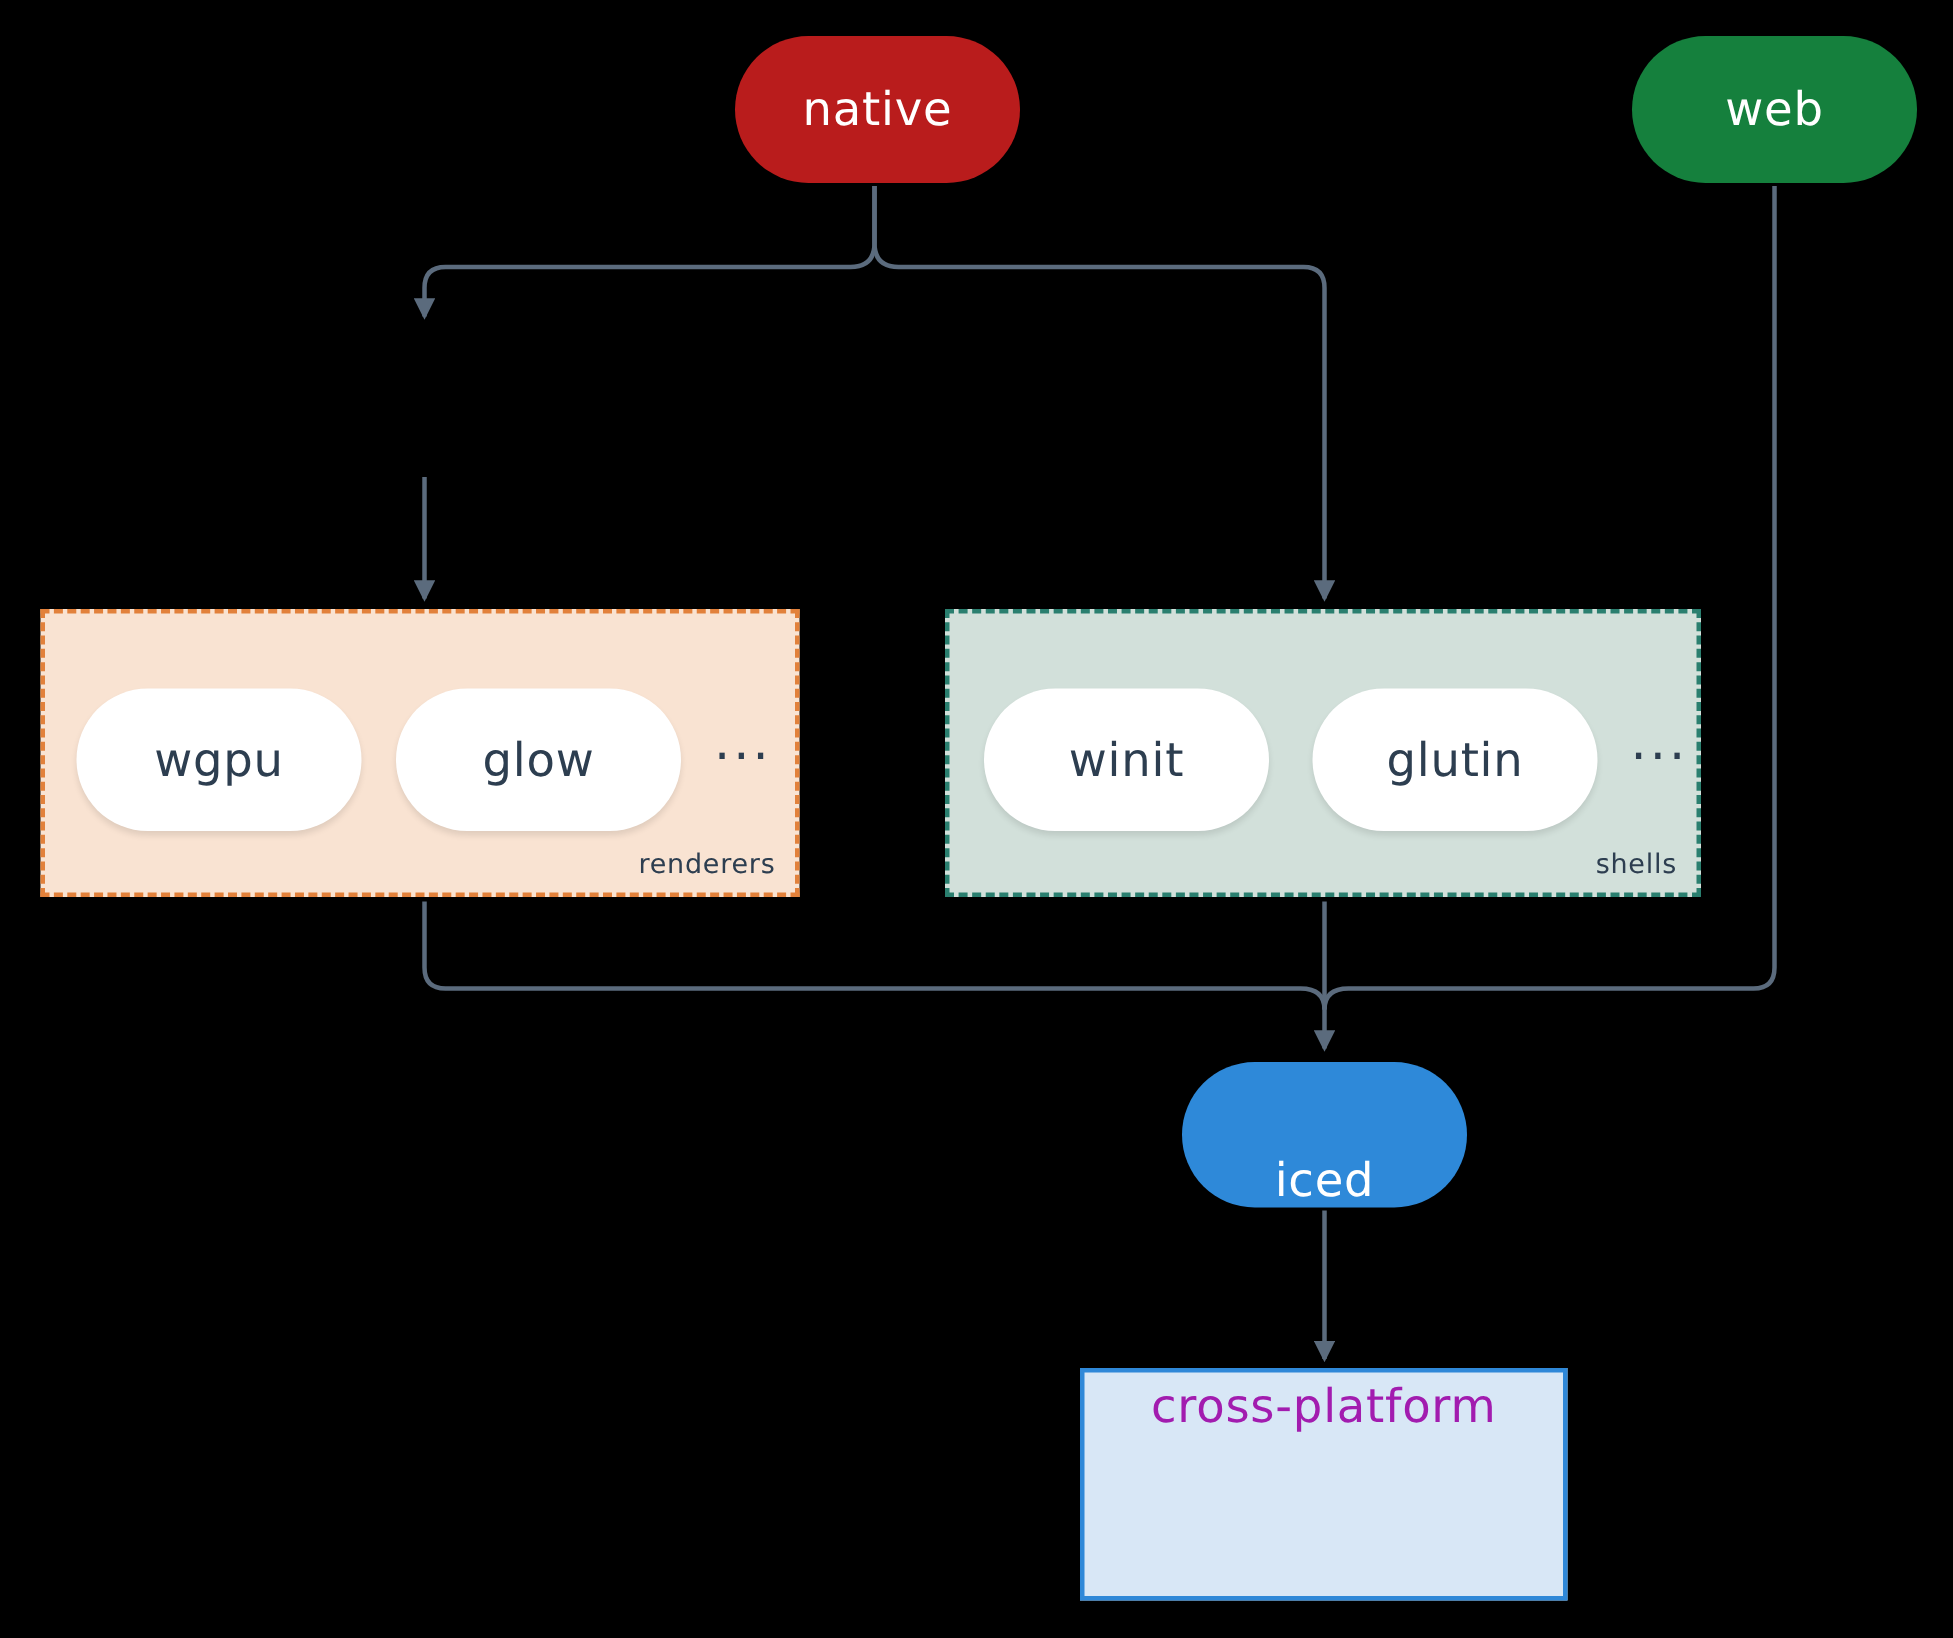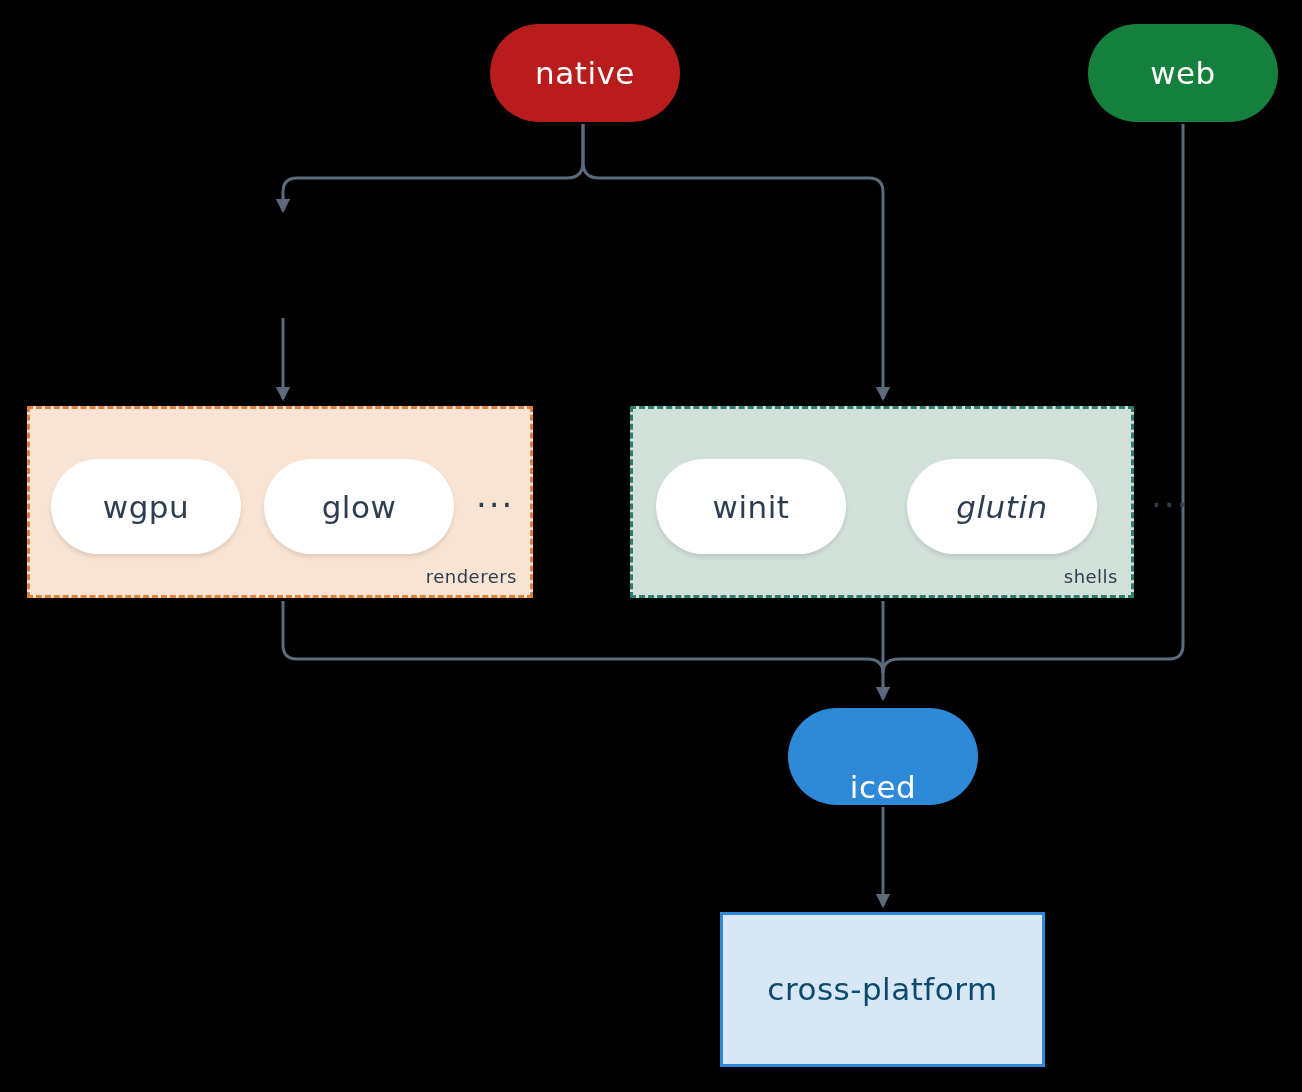--- a/index.html
+++ b/index.html
@@ -23,22 +23,22 @@
   }
   .group-items .pill { position:relative; width:190px; height:95px;margin-top:24px; }
   .ellipsis { color:#2d3e50; font-size:34px; margin-left:22px; letter-spacing:2px; }
   .group-label {
     position:absolute; right:13px; bottom:8px;
     color:#2d3e50; font-size:18px; letter-spacing:0.5px;
   }
   #app-box {
     position:absolute; left:720px; top:912px; width:325px; height:155px;
     box-sizing:border-box; background:#d8e7f6; border:3px solid #2f88d8;
-    display:flex; flex-direction:column; align-items:center; justify-content:center;
-    color:#0c4a6e; font-size:31px; line-height:1.5; letter-spacing:0.5px;
+    display:flex; flex-direction:column; align-items:center; 
+    color:#a21caf; font-size:31px; line-height:1.5; letter-spacing:0.5px;
   }
 </style>
 </head>
 <body>
 
 <div id="canvas">
 
   <svg id="wires" viewBox="0 0 1302 1092" xmlns="http://www.w3.org/2000/svg">
     <defs>
       <marker id="arrow" viewBox="0 0 10 10" refX="8.5" refY="5" markerWidth="4.8" markerHeight="4.8" orient="auto-start-reverse">
@@ -72,25 +72,25 @@
       </div>
       <div class="pill dark-text" style="margin-left:23px;">
         <span>glow</span>
       </div>
       <span class="ellipsis">...</span>
     </div>
     <span class="group-label">renderers</span>
   </div>
 
   <div class="groupbox" style="left:630px; top:406px; width:504px; height:192px; background:#d2e0da; border-color:#2a7f6f;">
-    <div class="group-items" style="padding-left:23px;gap:32px;">
+    <div class="group-items" style="padding-left:23px;">
       <div class="pill dark-text">
         <span>winit</span>
       </div>
-      <div class="pill dark-text" style="margin-left:29px;font-style:italic;">
+      <div class="pill dark-text" style="margin-left:29px;">
         <span>glutin</span>
       </div>
       <span class="ellipsis">...</span>
     </div>
     <span class="group-label">shells</span>
   </div>
 
   <div class="pill light-text" style="left:788px; top:708px; width:190px; height:97px; background:#2e89d9;align-items:flex-end;">
     <span>iced</span>
   </div>

